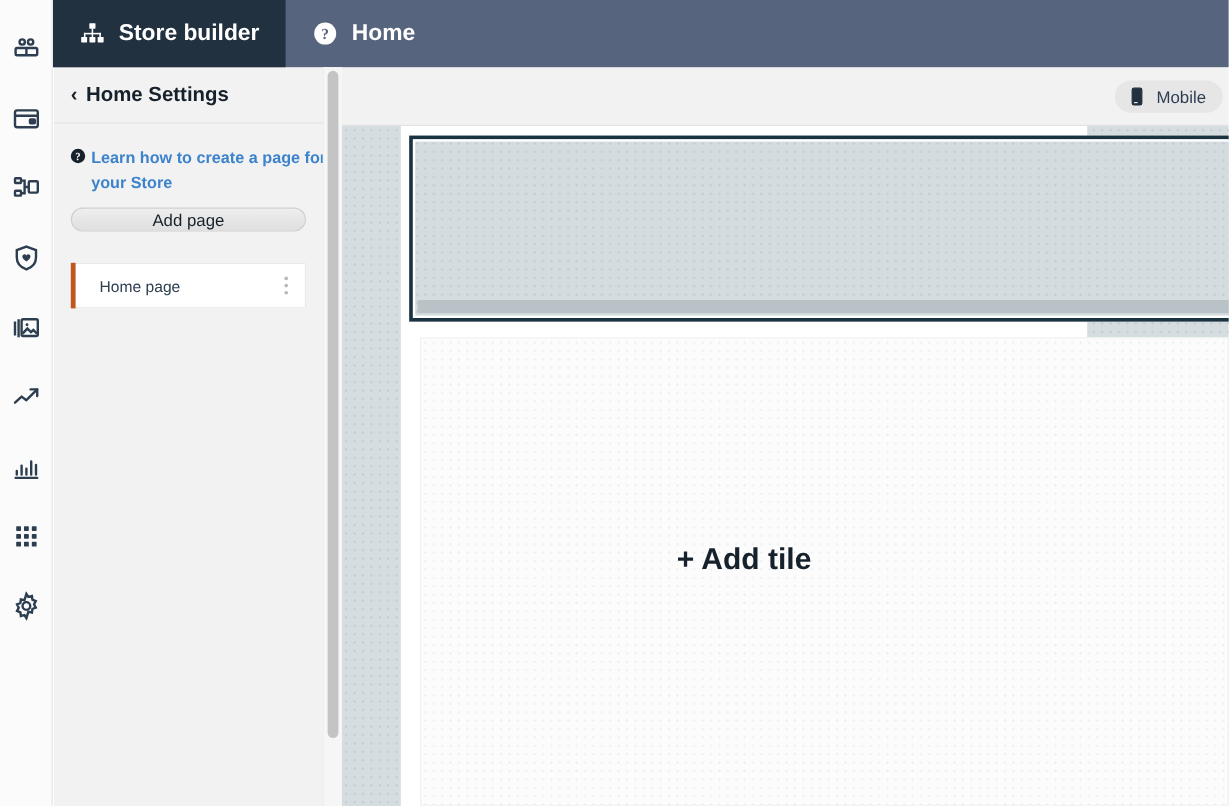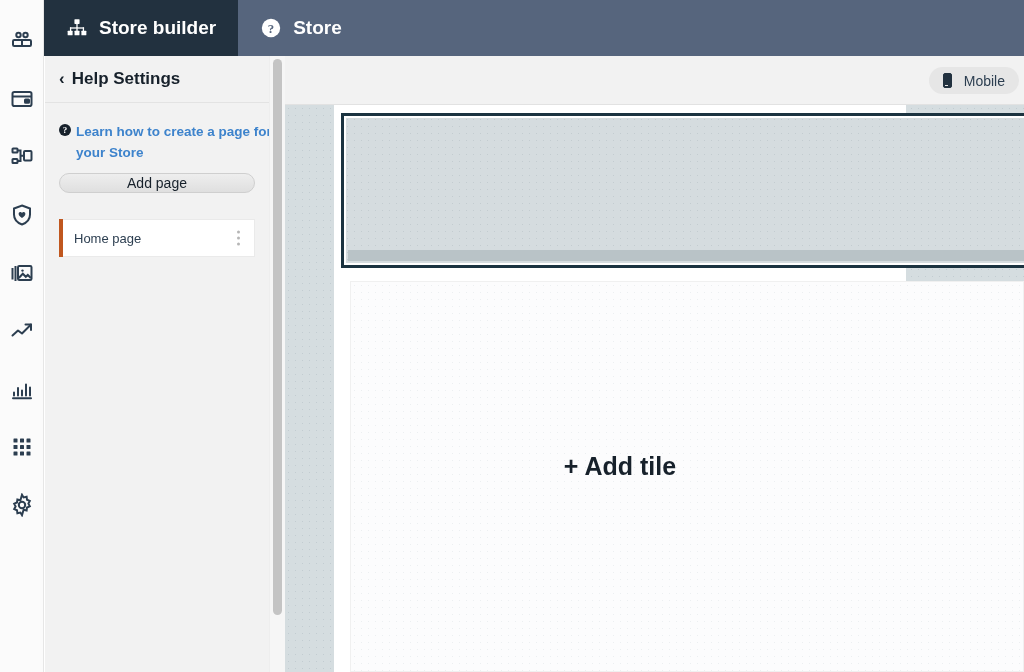--- a/index.html
+++ b/index.html
@@ -122,21 +122,21 @@
     border: 1px solid #eaeaea;
     display: flex; align-items: center;
     cursor: pointer;
   }
   .page-accent {
     position: absolute; left: -1px; top: -1px;
     width: 4px; height: 38px;
     background: #c0571f;
   }
   .page-label {
-    padding-left: 14px;
+    padding-left: 23px;
     font-size: 13px;
     color: #2c3e50;
   }
   .kebab {
     position: absolute; right: 14px; top: 50%;
     transform: translateY(-50%);
     display: flex; flex-direction: column;
     gap: 3px;
     cursor: pointer;
   }
@@ -348,28 +348,28 @@
       </span>
       <span>Store builder</span>
     </div>
     <div class="tab">
       <span>
         <svg width="22" height="22" viewBox="0 0 24 24">
           <circle cx="12" cy="12" r="10" fill="#ffffff"></circle>
           <text x="12" y="17" text-anchor="middle" font-size="14" font-weight="bold" font-family="Liberation Serif, serif" fill="#56657d">?</text>
         </svg>
       </span>
-      <span>Store</span>
+      <span>Home</span>
     </div>
   </div>
 
   <div class="panel">
     <div class="panel-header">
       <span class="chev">‹</span>
-      <span>Help Settings</span>
+      <span>Home Settings</span>
     </div>
     <div class="panel-body">
 
       <a class="learn-link">
         <span class="qmark">?</span>
         <span>Learn how to create a page for your Store</span>
       </a>
 
       <button class="add-page-btn">Add page</button>
 

